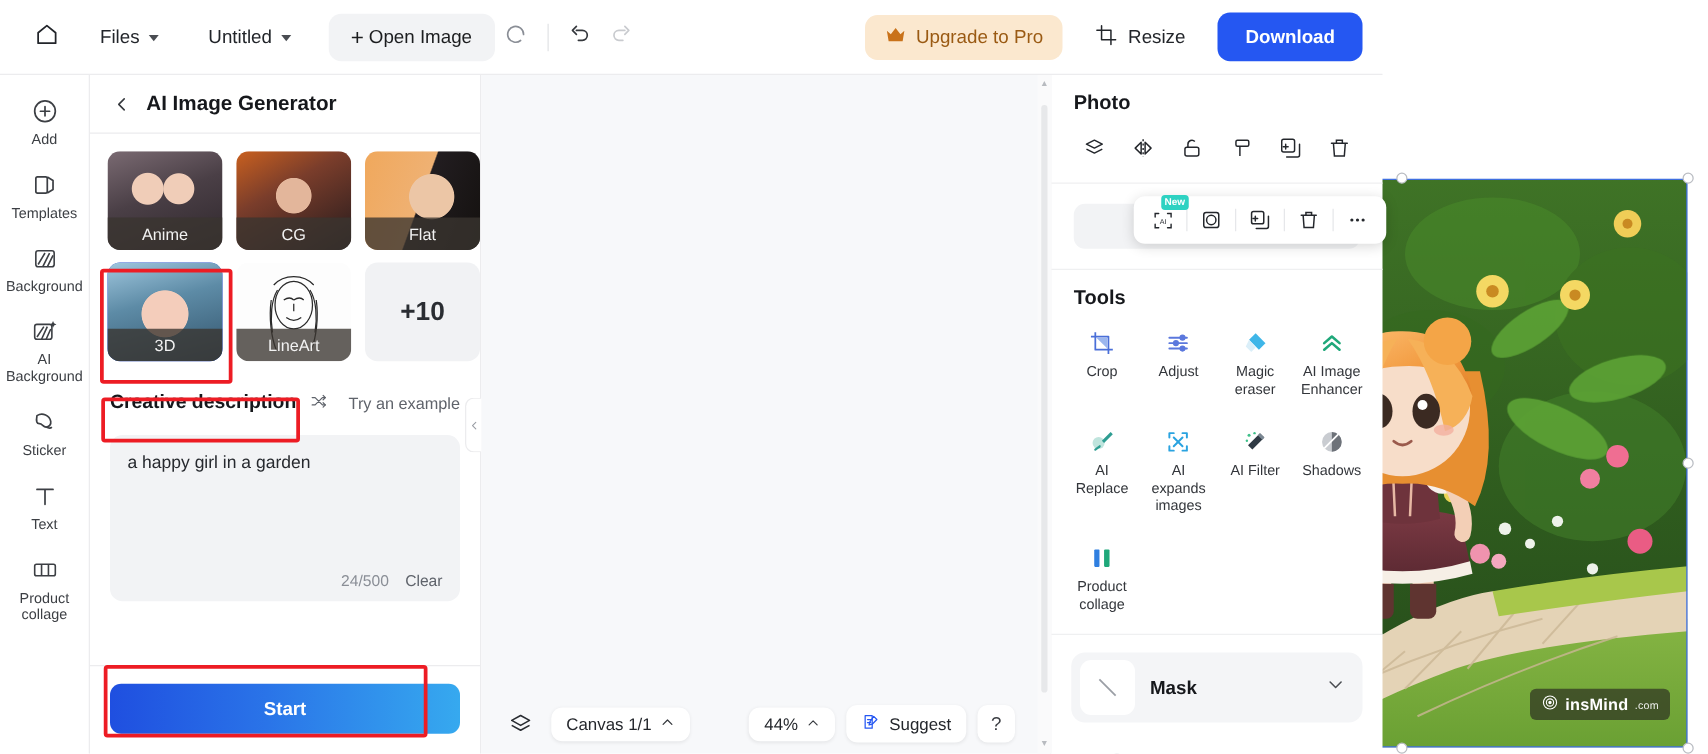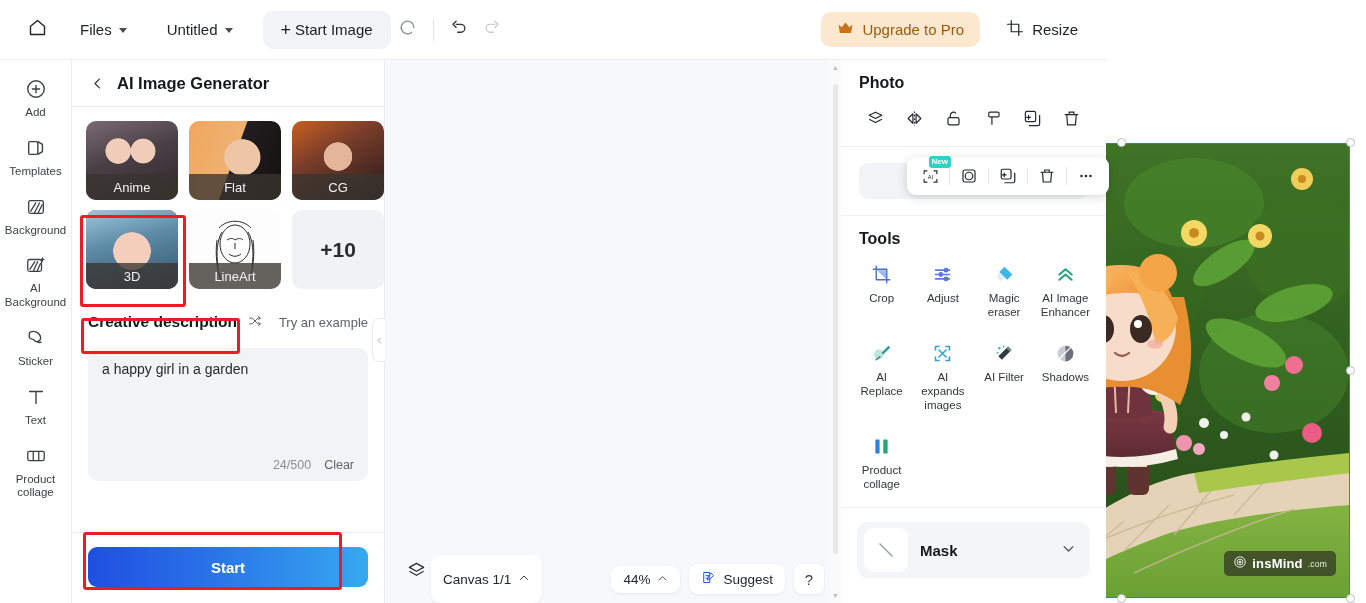--- a/index.html
+++ b/index.html
@@ -193,22 +193,22 @@
   .watermark {
     position: absolute; right: 14px; bottom: 22px;
     background: rgba(36,33,30,.62); border-radius: 5px; padding: 4px 9px;
     display: flex; align-items: center; gap: 5px; color: #fff;
     font-size: 13px; font-weight: 700; letter-spacing: .2px;
   }
   .wm-sub { font-size: 8.5px; font-weight: 400; opacity: .92; }
 
   
   .canvas-bar {
-    position: absolute; left: 0; right: 0; bottom: 0; height: 48px;
-    display: flex; padding: 0 16px; 
+    position: absolute; left: 0; right: 12px; bottom: 0; height: 48px;
+    display: flex; align-items: center; padding: 0 16px; gap: 10px;
   }
   .cb-icon-btn {
     width: 30px; height: 30px; display: flex; align-items: center; justify-content: center;
     cursor: pointer; border-radius: 7px;
   }
   .cb-pill {
     display: flex; align-items: center; gap: 7px; background: #fff;
     border-radius: 9px; padding: 6px 12px; font-size: 13.5px; color: #24272c;
     box-shadow: 0 1px 3px rgba(0,0,0,.07); cursor: pointer;
   }
@@ -279,21 +279,21 @@
       <div class="menu-item">
         <span>Files</span>
         <span class="caret-d"></span>
       </div>
       <div class="menu-item">
         <span>Untitled</span>
         <span class="caret-d"></span>
       </div>
       <div class="open-image">
         <span class="plus-ico">+</span>
-        <span>Start Image</span>
+        <span>Open Image</span>
       </div>
       <div class="hdr-icon-btn">
         <span>
           <svg width="19" height="19" viewBox="0 0 24 24" fill="none" stroke="#8a8e96" stroke-width="1.7" stroke-linecap="round">
             <path d="M20 12a8 8 0 1 0-3 6.2"></path>
           </svg>
         </span>
       </div>
       <div class="hdr-sep"></div>
       <div class="hdr-icon-btn">
@@ -325,20 +325,23 @@
       </div>
       <div class="resize">
         <span>
           <svg width="18" height="18" viewBox="0 0 24 24" fill="none" stroke="#22252a" stroke-width="1.6" stroke-linecap="round" stroke-linejoin="round">
             <path d="M7 2v15h15"></path>
               <path d="M2 7h15v15"></path>
           </svg>
         </span>
         <span>Resize</span>
       </div>
+      <div class="download">
+        <span>Download</span>
+      </div>
     </div>
   </div>
 
   <div class="body">
 
     <div class="rail">
       <div class="rail-item">
         <span class="rail-ico">
           <svg width="22" height="22" viewBox="0 0 24 24" fill="none" stroke="#3c3f44" stroke-width="1.5" stroke-linecap="round">
             <circle cx="12" cy="12" r="9"></circle>
@@ -414,26 +417,26 @@
         </span>
         <span class="panel-title">AI Image Generator</span>
       </div>
 
       <div class="styles">
         <div class="style-card">
           <div class="art art-anime"></div>
           <div class="style-cap">Anime</div>
         </div>
         <div class="style-card">
+          <div class="art art-cg"></div>
+          <div class="style-cap">CG</div>
+        </div>
+        <div class="style-card">
           <div class="art art-flat"></div>
           <div class="style-cap">Flat</div>
-        </div>
-        <div class="style-card">
-          <div class="art art-cg"></div>
-          <div class="style-cap">CG</div>
         </div>
         <div class="style-card selected">
           <div class="art art-3d"></div>
           <div class="style-cap">3D</div>
         </div>
         <div class="style-card">
           <div class="art art-lineart">
             <svg width="92" height="79" viewBox="0 0 92 79" fill="none" stroke="#2a2a2a" stroke-width="1">
               <ellipse cx="46" cy="34" rx="15" ry="19"></ellipse>
               <path d="M33 22c-5 8-6 22-4 34M59 22c5 8 6 22 4 34M38 30c3-2 6-2 8 0M46 30c3-2 6-2 8 0"></path>

